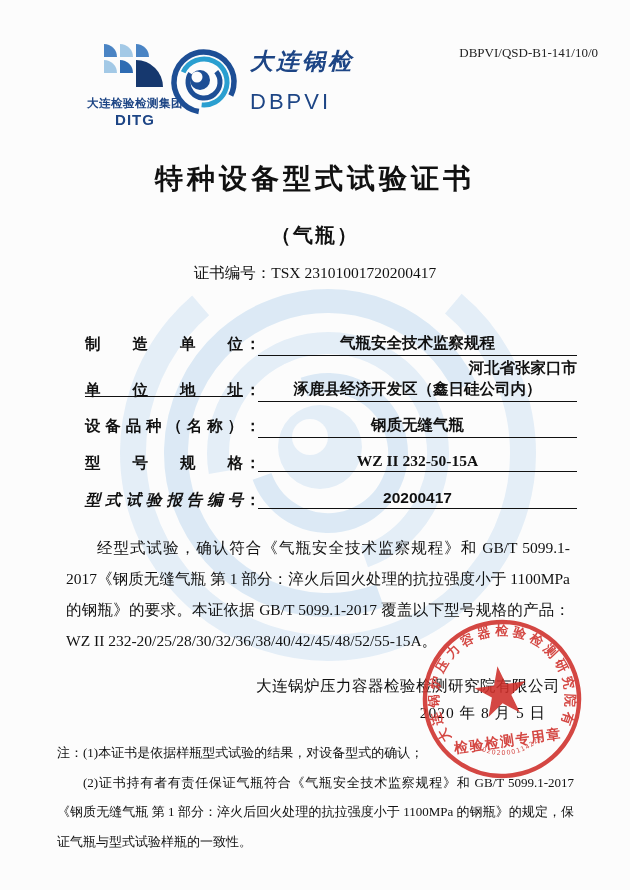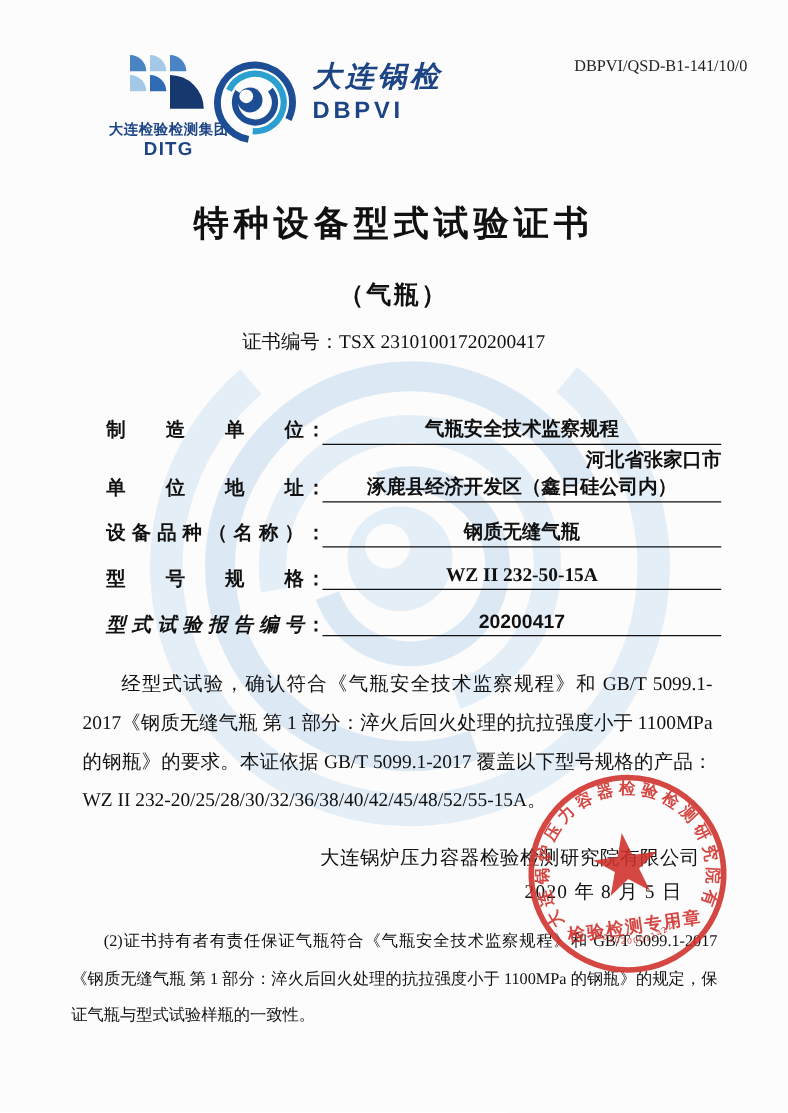--- a/index.html
+++ b/index.html
@@ -11,21 +11,21 @@
   .ditg{position:absolute;left:70px;top:44px;width:130px;z-index:1;}
   .ditg-shapes{position:relative;width:62px;height:46px;margin:0 auto;}
   .fin{position:absolute;border-radius:0 100% 0 0;}
   .ditg-cn{margin-top:6px;text-align:center;font-family:"Liberation Sans","DejaVu Sans",sans-serif;
            font-weight:bold;font-size:11.5px;color:#1d4585;letter-spacing:.5px;}
   .ditg-en{text-align:center;font-family:"Liberation Sans","DejaVu Sans",sans-serif;
            font-weight:bold;font-size:15px;color:#1d4585;letter-spacing:1px;}
   .dbpvi{position:absolute;left:168px;top:46px;z-index:1;display:flex;align-items:flex-start;}
   .dbpvi-text{margin-left:10px;font-family:"Liberation Sans","DejaVu Sans",sans-serif;color:#1d4585;}
   .dbpvi-cn{font-size:23px;font-weight:bold;letter-spacing:3px;font-style:italic;}
-  .dbpvi-en{font-size:19px;font-weight:bold;letter-spacing:3px;margin-top:1px;}
+  .dbpvi-en{font-size:22px;font-weight:normal;letter-spacing:3px;margin-top:12px;}
   .doc-number{position:absolute;top:45px;right:32px;font-size:13px;z-index:1;color:#222;}
   
   .title{position:absolute;left:0;right:0;top:160px;text-align:center;z-index:1;
          font-family:"Liberation Sans","DejaVu Sans",sans-serif;
          font-size:28px;font-weight:bold;letter-spacing:4px;color:#111;}
   .subtitle{position:absolute;left:0;right:0;top:222px;text-align:center;z-index:1;
          font-family:"Liberation Sans","DejaVu Sans",sans-serif;
          font-size:20px;font-weight:bold;letter-spacing:2px;color:#111;}
   .certline{position:absolute;left:0;right:0;top:263px;text-align:center;z-index:1;font-size:15.5px;color:#111;}
   
@@ -108,21 +108,21 @@
   <div class="fields">
 
     <div>
       <span class="f-label" style="top:4px;">制造单位</span>
       <span class="f-colon" style="top:4px;">：</span>
       <div class="f-line" style="top:3px;">气瓶安全技术监察规程</div>
     </div>
 
     <div>
       <div class="f-above" style="top:28px;">河北省张家口市</div>
-      <span class="f-label" style="top:50px;">单位地址</span>
+      <span class="f-label" style="top:50px;text-decoration:underline;">单位地址</span>
       <span class="f-colon" style="top:50px;">：</span>
       <div class="f-line" style="top:49px;">涿鹿县经济开发区（鑫日硅公司内）</div>
     </div>
 
     <div>
       <span class="f-label" style="top:86px;">设备品种（名称）</span>
       <span class="f-colon" style="top:86px;">：</span>
       <div class="f-line" style="top:85px;">钢质无缝气瓶</div>
     </div>
 
@@ -154,16 +154,17 @@
       <textPath href="#ringPath">大连锅炉压力容器检验检测研究院有限公司</textPath>
     </text>
     <polygon fill="#cf2f2a" transform="translate(0,-6)" points="0,-27 6.05,-8.33 25.68,-8.34 9.79,3.18 15.87,21.84 0,10.3 -15.87,21.84 -9.79,3.18 -25.68,-8.34 -6.05,-8.33"></polygon>
     <text x="0" y="47" text-anchor="middle" font-size="14" font-weight="bold" fill="#cf2f2a" letter-spacing="1.5" font-family="'DejaVu Sans',sans-serif">检验检测专用章</text>
     <text font-size="6.5" fill="#cf2f2a" letter-spacing="1" font-family="'DejaVu Sans',sans-serif">
       <textPath href="#serialPath">210202000114222</textPath>
     </text>
   </svg>
 
   <div class="notes">
+    <p class="n1">注：(1)本证书是依据样瓶型式试验的结果，对设备型式的确认；</p>
     <p class="n2">(2)证书持有者有责任保证气瓶符合《气瓶安全技术监察规程》和 GB/T 5099.1-2017《钢质无缝气瓶 第 1 部分：淬火后回火处理的抗拉强度小于 1100MPa 的钢瓶》的规定，保证气瓶与型式试验样瓶的一致性。</p>
   </div>
 
 </div>
 
 </body></html>

